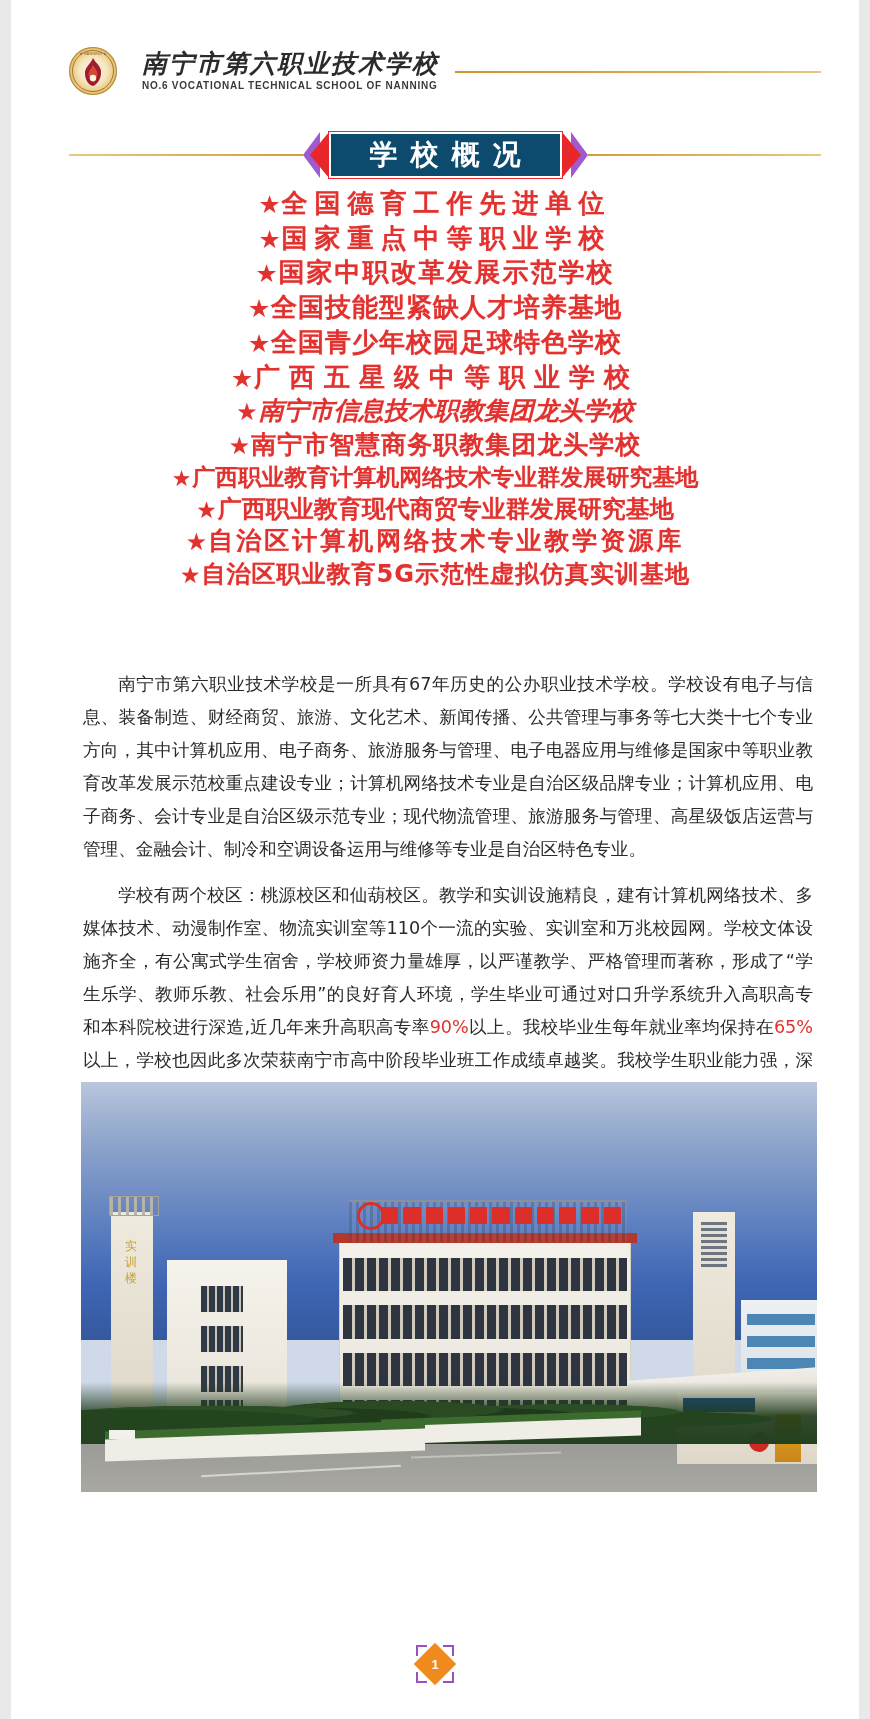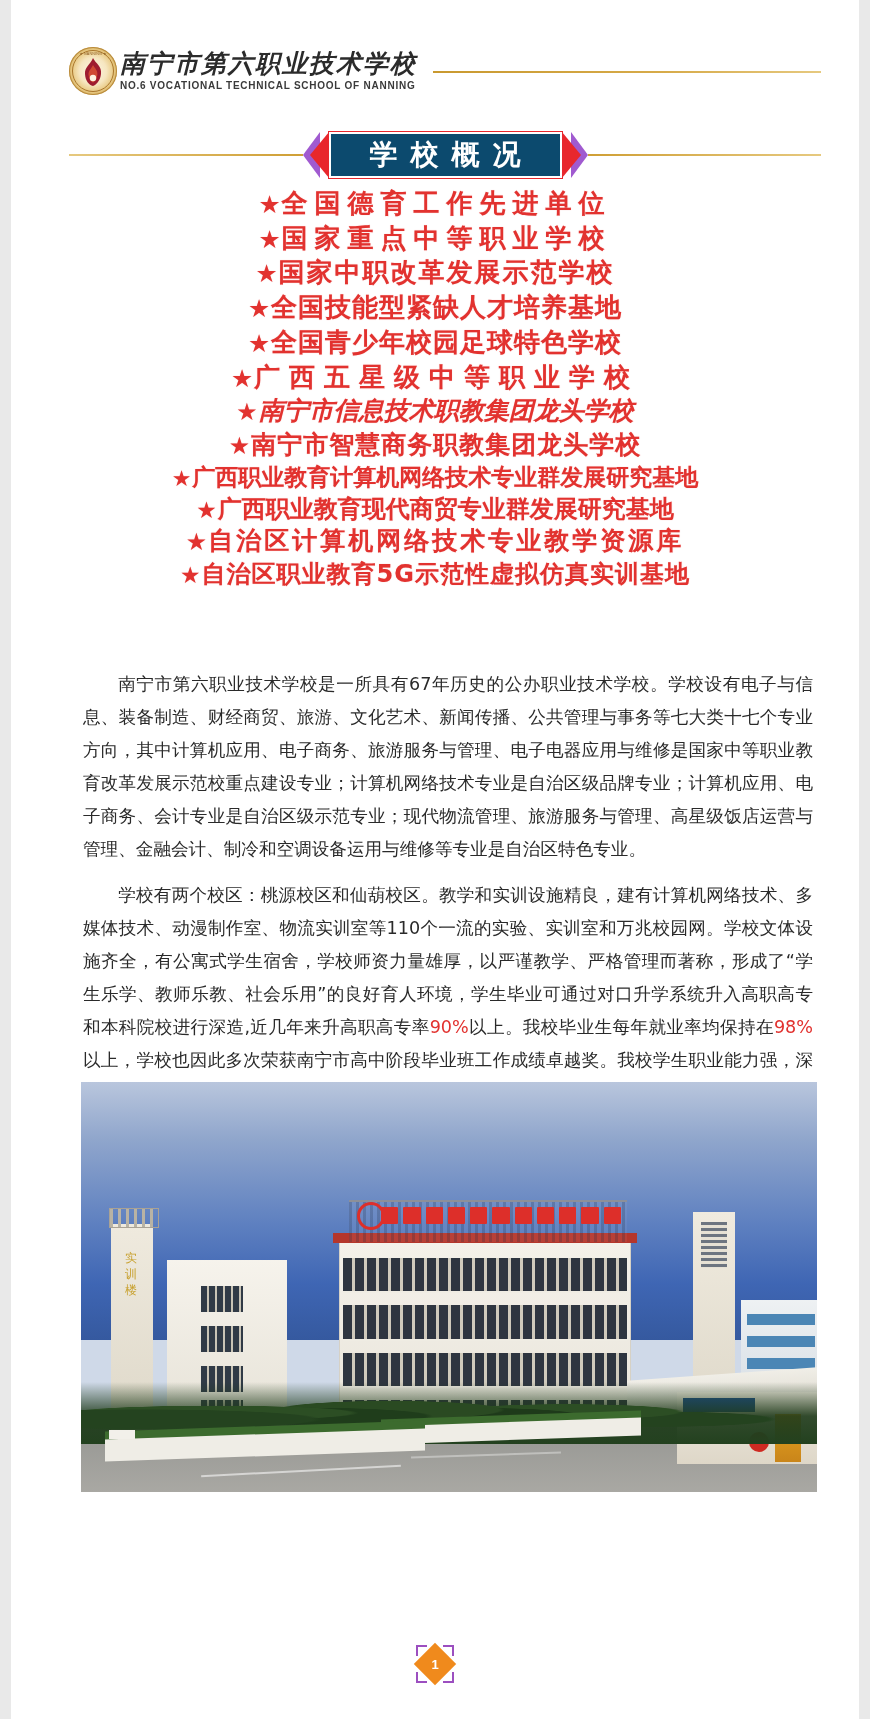--- a/index.html
+++ b/index.html
@@ -41,21 +41,21 @@
   }
   .logo .flame{
     position:absolute;left:50%;top:52%;transform:translate(-50%,-50%);
     width:22px;height:30px;
   }
   .logo .arc{
     position:absolute;left:0;right:0;top:4px;height:12px;
     font-size:3.6px;letter-spacing:.2px;color:#8a5a20;text-align:center;
     line-height:6px;
   }
-  .brand{margin-left:3px;flex:0 0 auto;}
+  .brand{margin-left:25px;flex:0 0 auto;}
   .brand .cn{
     font-family:"DejaVu Serif","Liberation Serif",serif;
     font-size:25px;font-weight:700;color:#2b2b2b;
     letter-spacing:2px;line-height:1.05;white-space:nowrap;
     font-style:italic;
   }
   .brand .en{
     font-size:10px;font-weight:700;color:#3a3a3a;letter-spacing:.75px;
     margin-top:3px;white-space:nowrap;
   }
@@ -193,21 +193,21 @@
   .bldg-left{
     position:absolute;left:86px;top:178px;width:120px;height:170px;
     background:linear-gradient(180deg,#f6f3ec 0%,#e6e2d7 100%);
   }
   .bldg-left .win{
     position:absolute;width:42px;height:26px;left:34px;
     background:repeating-linear-gradient(90deg,#303a46 0 6px,#c9c4b6 6px 8px);
   }
   
   .tower-l{
-    position:absolute;left:30px;top:142px;width:42px;height:206px;
+    position:absolute;left:30px;top:130px;width:42px;height:206px;
     background:linear-gradient(180deg,#efeade 0%,#ded8c9 100%);
   }
   .tower-l .cage{
     position:absolute;left:-2px;top:-16px;width:48px;height:18px;
     background:repeating-linear-gradient(90deg,#b9b3a4 0 3px,transparent 3px 8px);
     border:1px solid #a9a295;
   }
   .tower-l .vt{
     position:absolute;left:12px;top:26px;width:16px;height:96px;
     color:#c8a12f;font-size:12px;line-height:16px;text-align:center;
@@ -353,21 +353,21 @@
         <div class="honor" style="font-size: 25px; font-style: italic;"><span class="star">★</span><span class="t" style="letter-spacing: 0px;">南宁市信息技术职教集团龙头学校</span></div>
         <div class="honor" style="font-size: 25px;"><span class="star">★</span><span class="t" style="letter-spacing: 1px; font-family: Liberation Serif, serif;">南宁市智慧商务职教集团龙头学校</span></div>
         <div class="honor" style="font-size: 23px;"><span class="star">★</span><span class="t" style="letter-spacing: 0px;">广西职业教育计算机网络技术专业群发展研究基地</span></div>
         <div class="honor" style="font-size: 24px;"><span class="star">★</span><span class="t" style="letter-spacing: 0px;">广西职业教育现代商贸专业群发展研究基地</span></div>
         <div class="honor" style="font-size: 25px;"><span class="star">★</span><span class="t" style="letter-spacing: 3px;">自治区计算机网络技术专业教学资源库</span></div>
         <div class="honor" style="font-size: 24px;"><span class="star">★</span><span class="t" style="letter-spacing: 1px;">自治区职业教育5G示范性虚拟仿真实训基地</span></div>
       </div>
 
     <div class="body">
       <p><span>南宁市第六职业技术学校是一所具有67年历史的公办职业技术学校。学校设有电子与信息、装备制造、财经商贸、旅游、文化艺术、新闻传播、公共管理与事务等七大类十七个专业方向，其中计算机应用、电子商务、旅游服务与管理、电子电器应用与维修是国家中等职业教育改革发展示范校重点建设专业；计算机网络技术专业是自治区级品牌专业；计算机应用、电子商务、会计专业是自治区级示范专业；现代物流管理、旅游服务与管理、高星级饭店运营与管理、金融会计、制冷和空调设备运用与维修等专业是自治区特色专业。</span></p>
-      <p><span>学校有两个校区：桃源校区和仙葫校区。教学和实训设施精良，建有计算机网络技术、多媒体技术、动漫制作室、物流实训室等110个一流的实验、实训室和万兆校园网。学校文体设施齐全，有公寓式学生宿舍，学校师资力量雄厚，以严谨教学、严格管理而著称，形成了“学生乐学、教师乐教、社会乐用”的良好育人环境，学生毕业可通过对口升学系统升入高职高专和本科院校进行深造,近几年来升高职高专率</span><span class="hl">90%</span><span>以上。我校毕业生每年就业率均保持在</span><span class="hl">98%</span><span>以上，学校也因此多次荣获南宁市高中阶段毕业班工作成绩卓越奖。我校学生职业能力强，深受用人单位的好评，被誉为“IT应用人才的摇篮”。</span></p>
+      <p><span>学校有两个校区：桃源校区和仙葫校区。教学和实训设施精良，建有计算机网络技术、多媒体技术、动漫制作室、物流实训室等110个一流的实验、实训室和万兆校园网。学校文体设施齐全，有公寓式学生宿舍，学校师资力量雄厚，以严谨教学、严格管理而著称，形成了“学生乐学、教师乐教、社会乐用”的良好育人环境，学生毕业可通过对口升学系统升入高职高专和本科院校进行深造,近几年来升高职高专率</span><span class="hl">90%</span><span>以上。我校毕业生每年就业率均保持在</span><span class="hl">65%</span><span>以上，学校也因此多次荣获南宁市高中阶段毕业班工作成绩卓越奖。我校学生职业能力强，深受用人单位的好评，被誉为“IT应用人才的摇篮”。</span></p>
     </div>
 
     <div class="photo">
       <div class="sky"></div>
       <div class="ground"></div>
       <div class="road-line"></div>
       <div class="road-line2"></div>
 
       <div class="tower-l">
         <div class="cage"></div>

